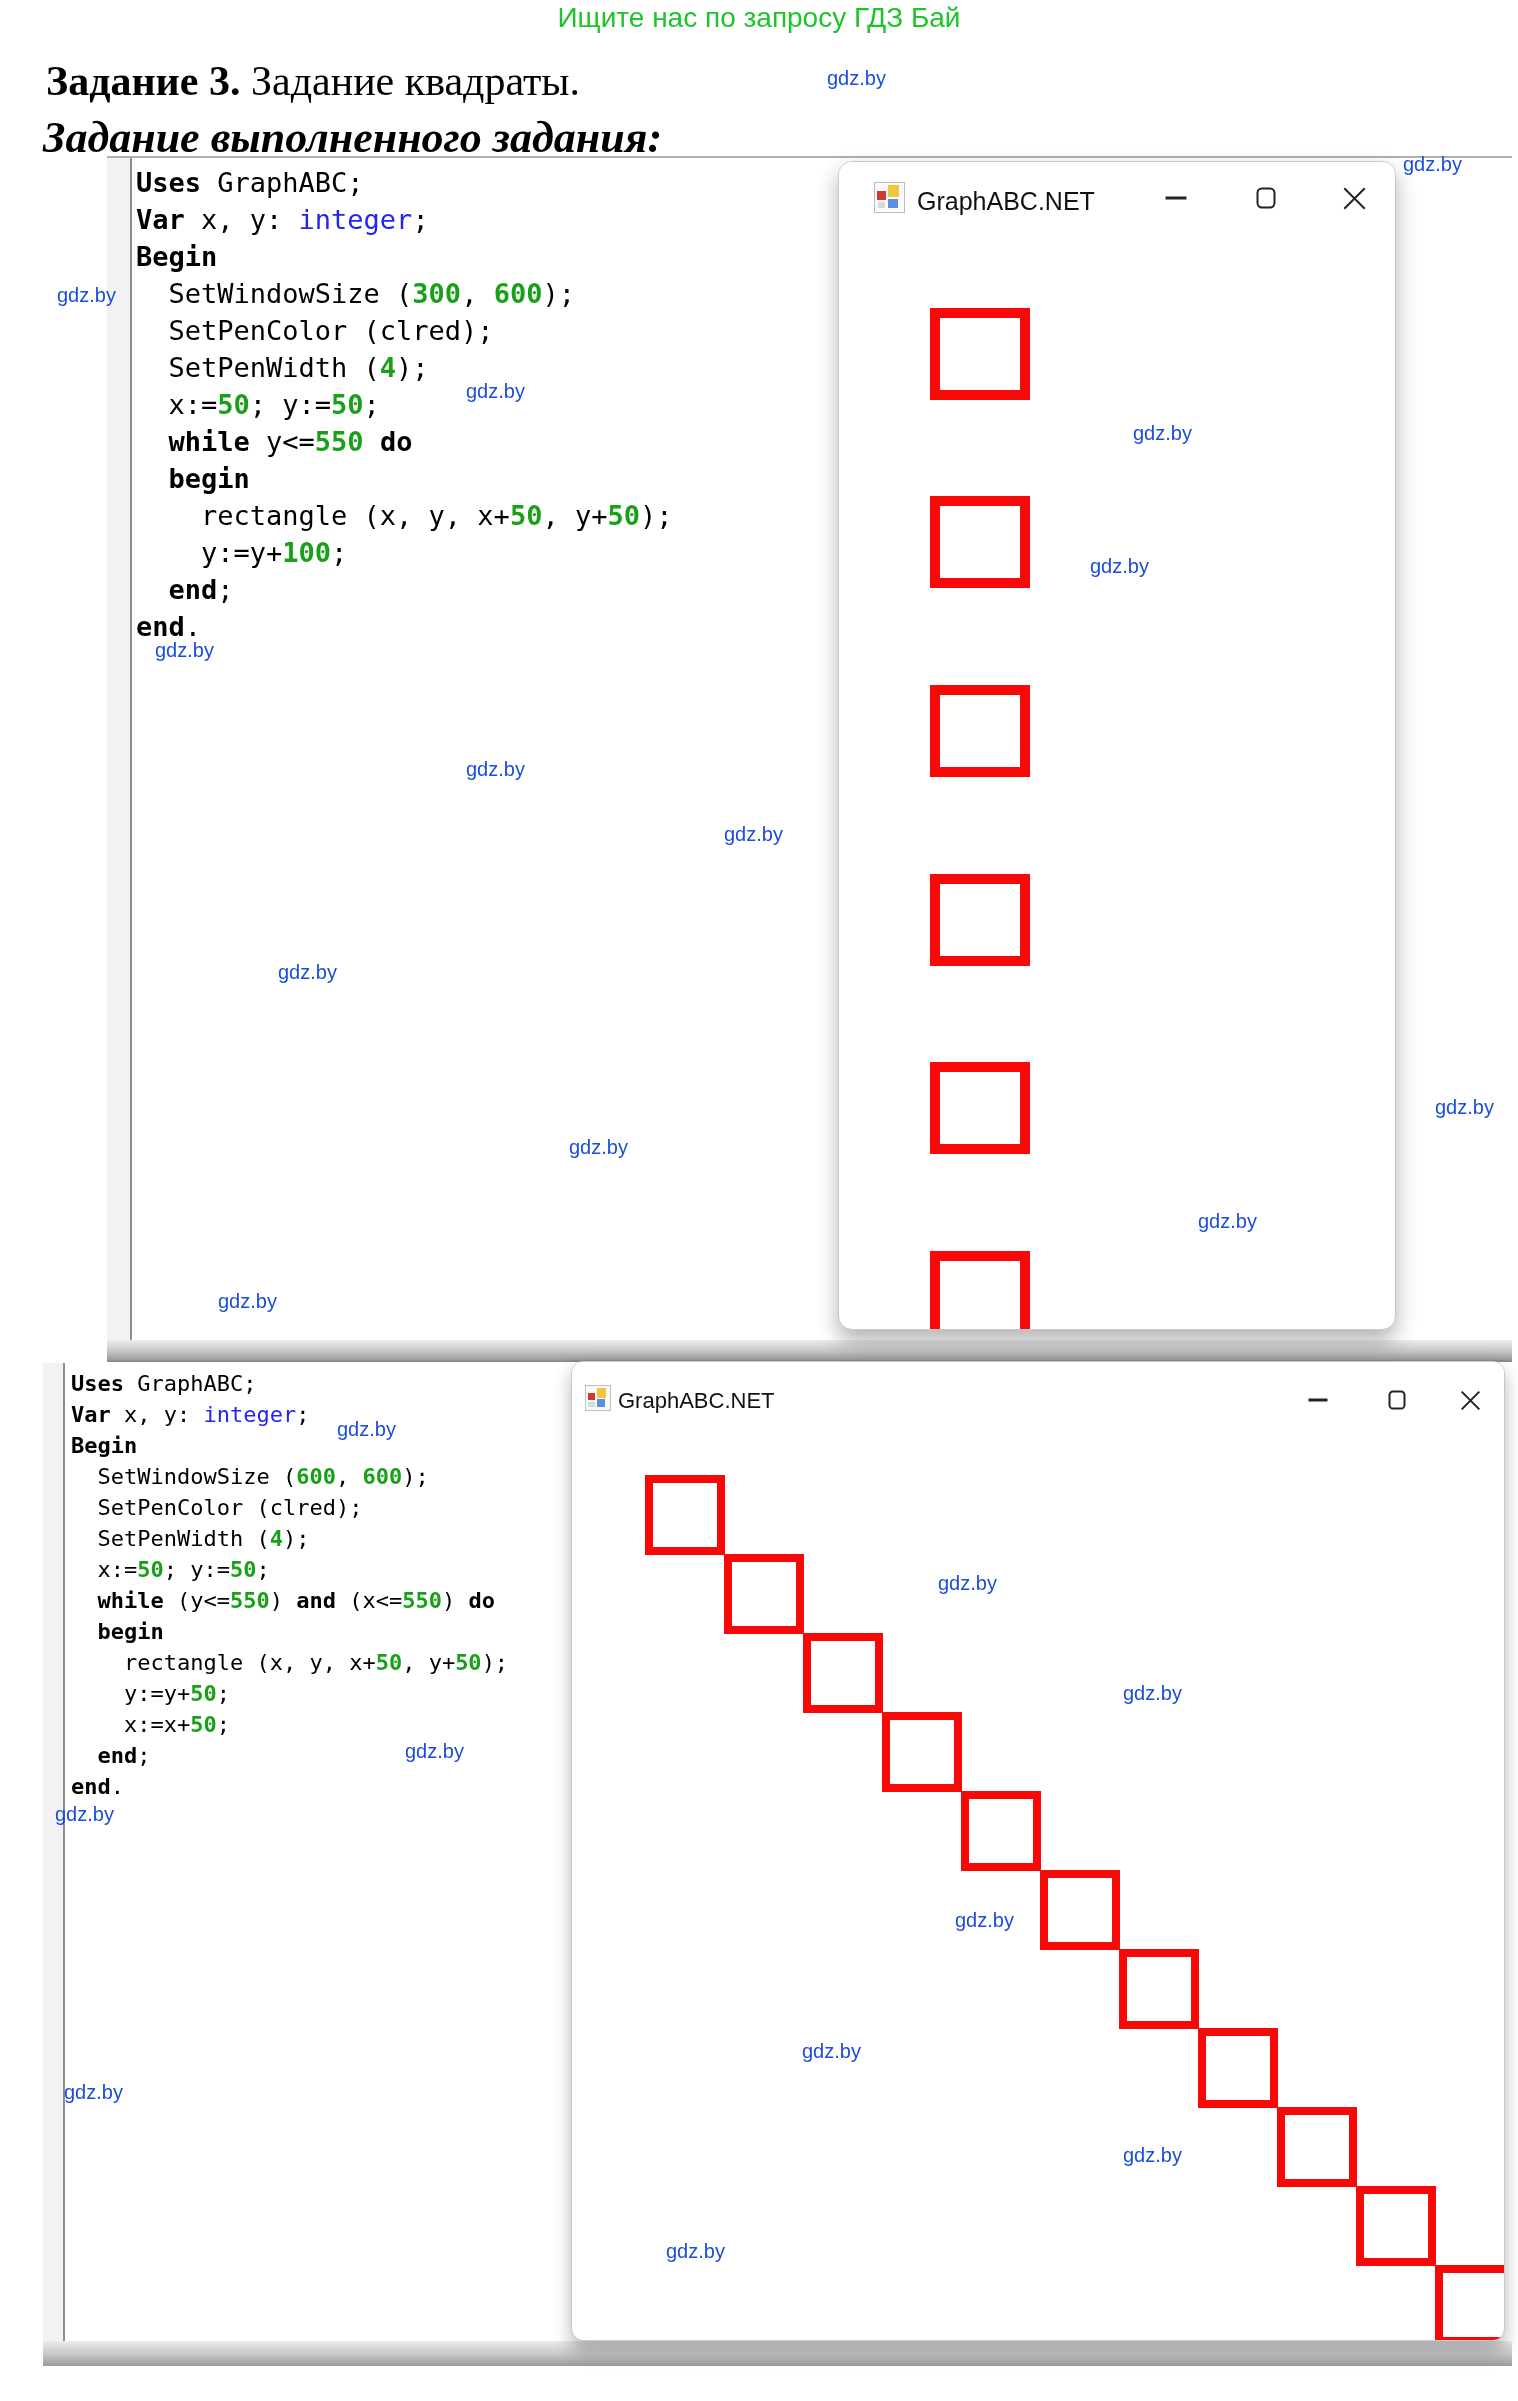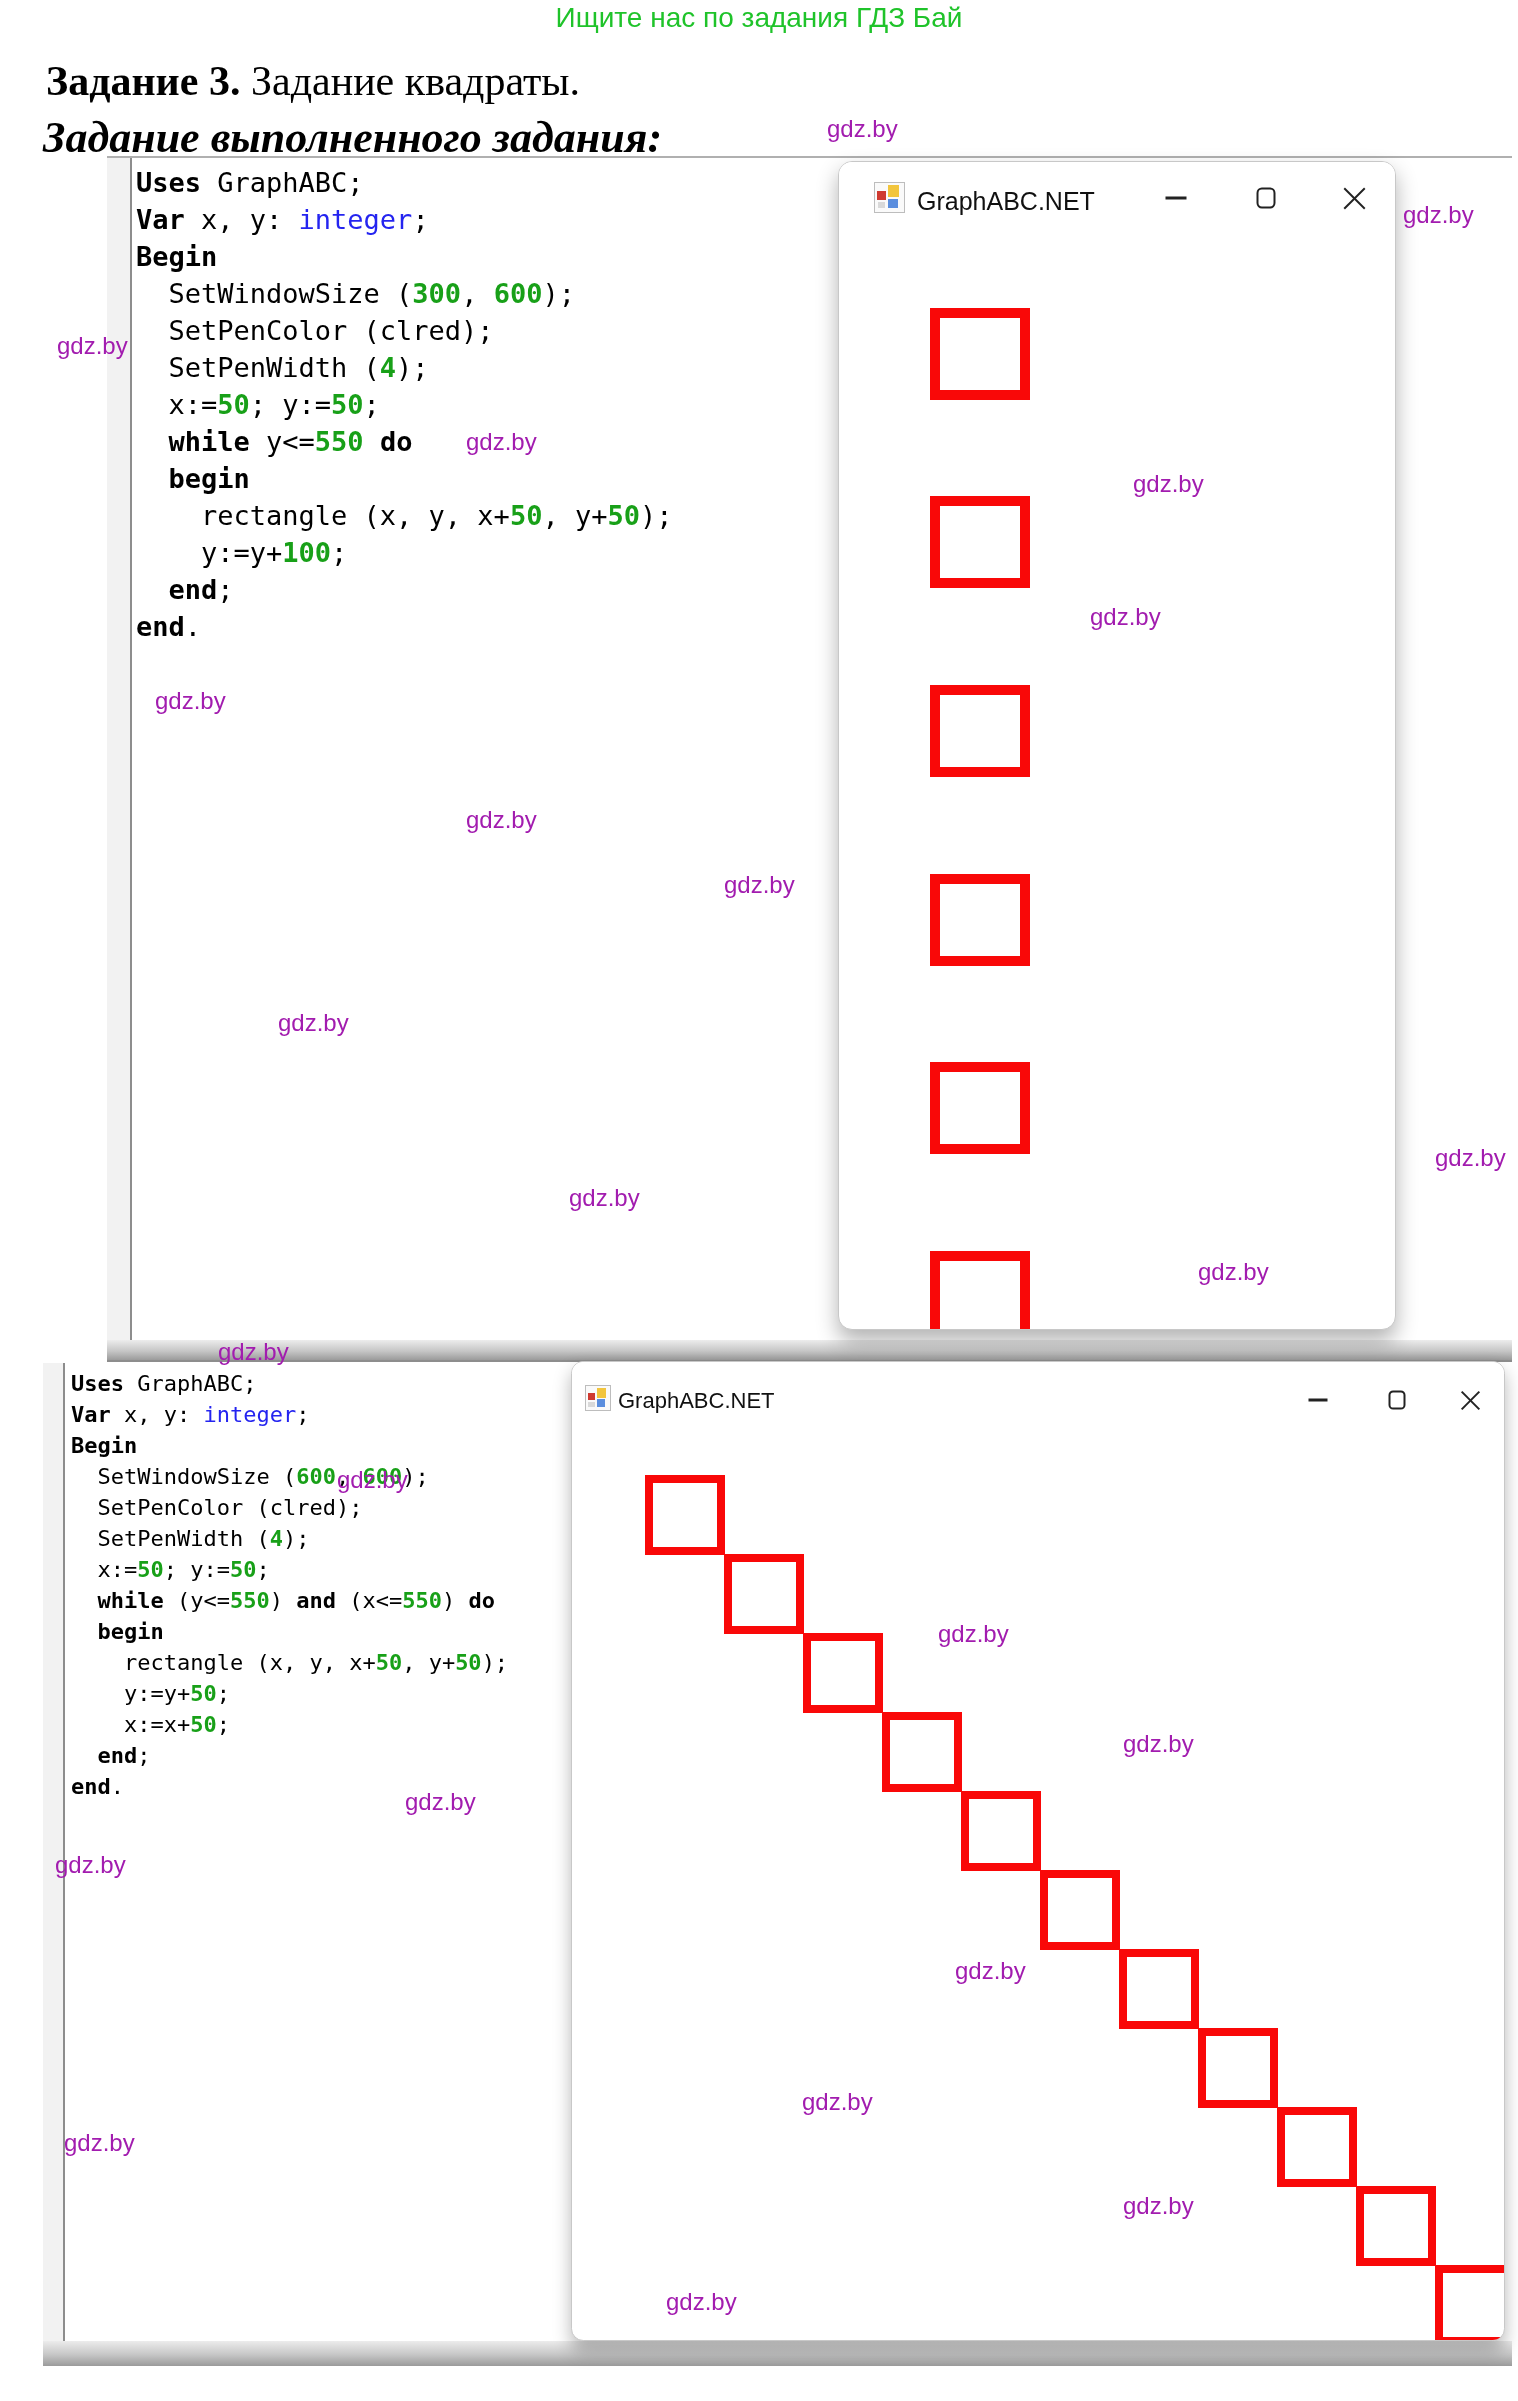--- a/index.html
+++ b/index.html
@@ -74,31 +74,31 @@
   .glyph-close { position:relative; width:29px; height:29px; }
   .glyph-close::before, .glyph-close::after { content:""; position:absolute; left:50%; top:50%;
       width:29px; height:2px; background:#222; }
   .glyph-close::before { transform:translate(-50%,-50%) rotate(45deg); }
   .glyph-close::after  { transform:translate(-50%,-50%) rotate(-45deg); }
   .win2 .glyph-close::before, .win2 .glyph-close::after { width:25px; }
 
   .square { position:absolute; border-style:solid; box-sizing:border-box; background:transparent; }
 
   .wm-layer { position:absolute; left:0; top:0; width:100%; height:100%; z-index:9; pointer-events:none; }
-  .wm { position:absolute; font-size:24px; color:#a21caf; white-space:nowrap;margin-top:48px; }
+  .wm { position:absolute; font-size:20px; color:#1d4ed8; white-space:nowrap; }
 
   .footer { position:absolute; top:2369px; left:0; width:100%; text-align:center;
             font-size:25px; color:var(--footer-purple,#3a1b80); white-space:pre; }
 </style>
 </head>
 <body>
 
 <div class="page" style="--header-green: #1fc32a; --footer-purple: #3a1b80; --number-green: #18a018; --type-blue: #2424f0;">
 
-  <div class="green-header">Ищите нас по задания ГДЗ Бай</div>
+  <div class="green-header">Ищите нас по запросу ГДЗ Бай</div>
 
   <div class="title-line"><span class="title-num">Задание 3.</span><span> Задание квадраты.</span></div>
   <div class="subtitle">Задание выполненного задания:</div>
 
   <div class="shot shot1">
     <div class="gutter"></div>
     <div class="code code1"><div class="code-line"><span class="seg-kw">Uses</span><span class="seg-pl"> GraphABC;</span></div><div class="code-line"><span class="seg-kw">Var</span><span class="seg-pl"> x, y: </span><span class="seg-ty">integer</span><span class="seg-pl">;</span></div><div class="code-line"><span class="seg-kw">Begin</span></div><div class="code-line"><span class="seg-pl">  SetWindowSize (</span><span class="seg-nu">300</span><span class="seg-pl">, </span><span class="seg-nu">600</span><span class="seg-pl">);</span></div><div class="code-line"><span class="seg-pl">  SetPenColor (clred);</span></div><div class="code-line"><span class="seg-pl">  SetPenWidth (</span><span class="seg-nu">4</span><span class="seg-pl">);</span></div><div class="code-line"><span class="seg-pl">  x:=</span><span class="seg-nu">50</span><span class="seg-pl">; y:=</span><span class="seg-nu">50</span><span class="seg-pl">;</span></div><div class="code-line"><span class="seg-pl">  </span><span class="seg-kw">while</span><span class="seg-pl"> y&lt;=</span><span class="seg-nu">550</span><span class="seg-pl"> </span><span class="seg-kw">do</span></div><div class="code-line"><span class="seg-pl">  </span><span class="seg-kw">begin</span></div><div class="code-line"><span class="seg-pl">    rectangle (x, y, x+</span><span class="seg-nu">50</span><span class="seg-pl">, y+</span><span class="seg-nu">50</span><span class="seg-pl">);</span></div><div class="code-line"><span class="seg-pl">    y:=y+</span><span class="seg-nu">100</span><span class="seg-pl">;</span></div><div class="code-line"><span class="seg-pl">  </span><span class="seg-kw">end</span><span class="seg-pl">;</span></div><div class="code-line"><span class="seg-kw">end</span><span class="seg-pl">.</span></div></div>
     <div class="bottom-strip"></div>
   </div>
 

